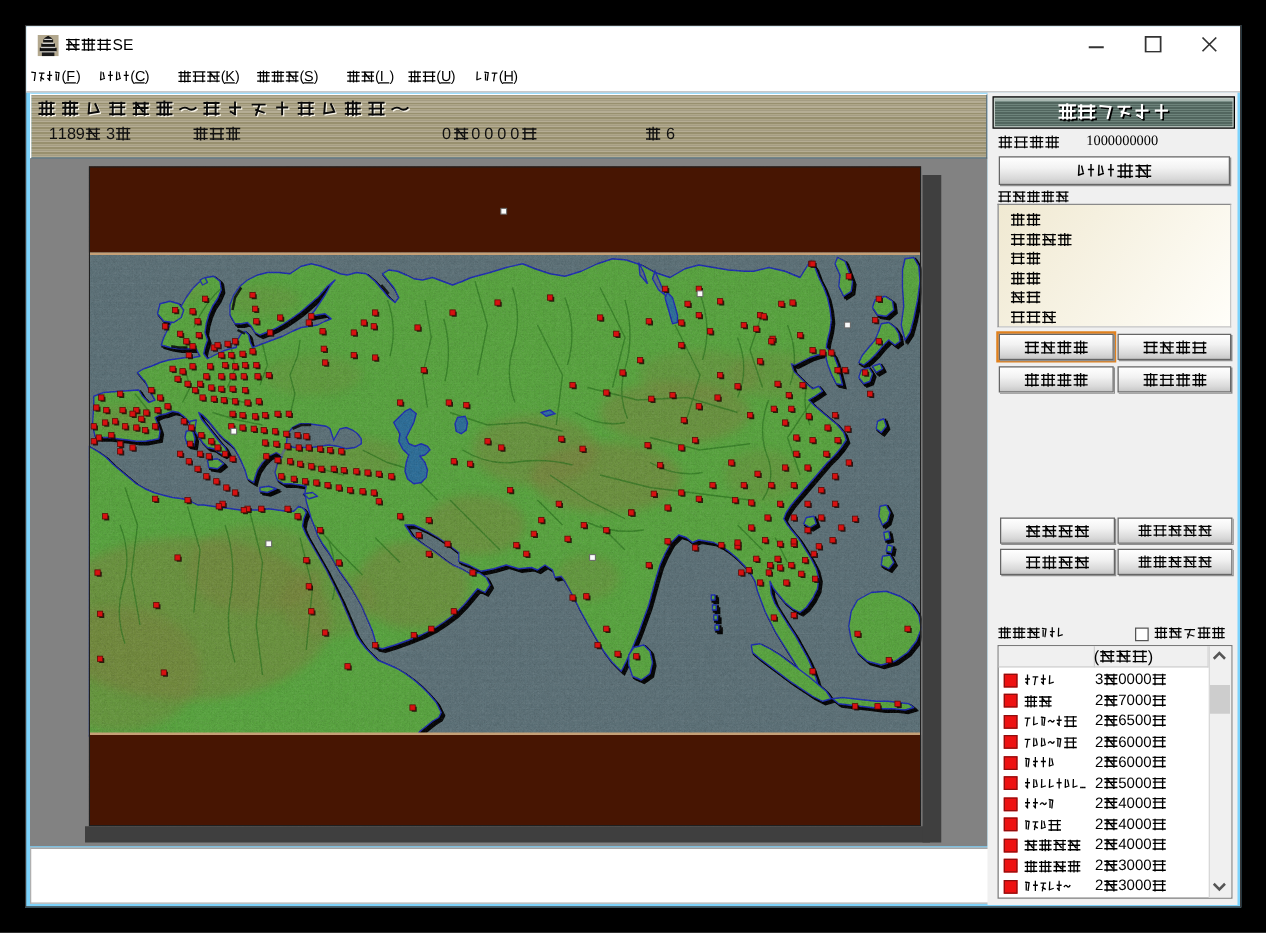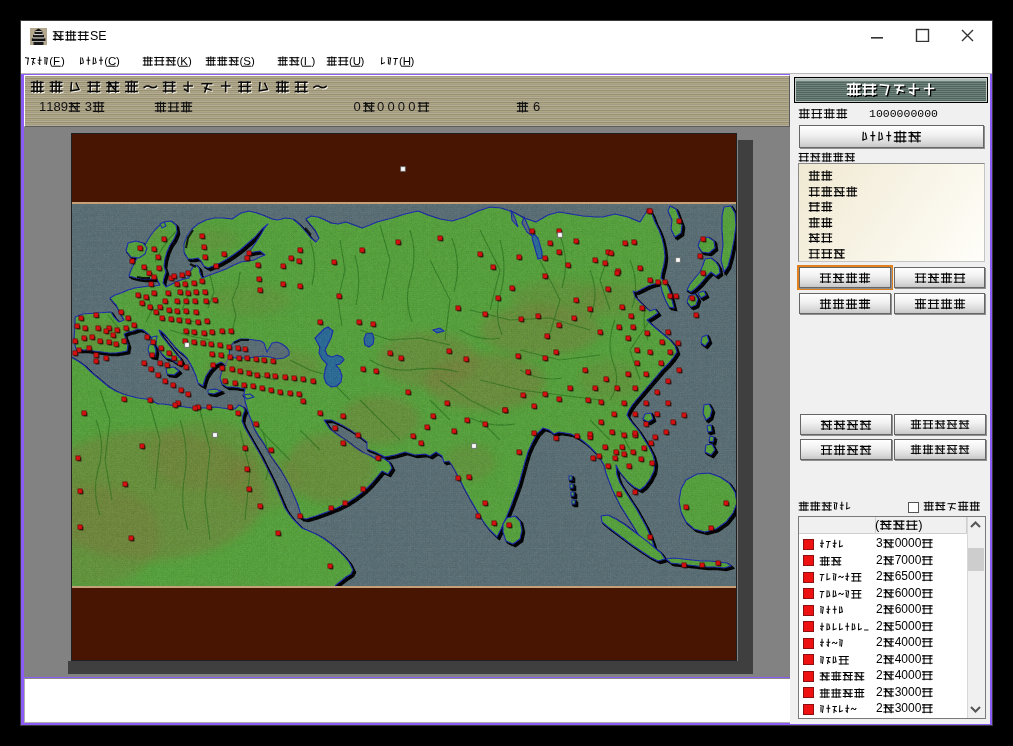--- a/index.html
+++ b/index.html
@@ -1,13 +1,13 @@
 <!DOCTYPE html>
 <html><head><meta charset="utf-8"><style>html,body{margin:0;padding:0;background:#000;}*{box-sizing:border-box;}body{width:1013px;height:746px;position:relative;font-family:"Liberation Sans",sans-serif;}.abs{position:absolute;}.btn{position:absolute;border:1px solid #666;background:linear-gradient(#ffffff 0%,#f2f2f2 40%,#d9d9d9 80%,#c7c7c7 100%);box-shadow:1px 1px 0 #8f8f8f;}</style></head><body>
-<div class="abs" style="left:20px;top:20px;width:973px;height:706px;background:#8b5cf6;border:1px solid #3a3a3a;">
+<div class="abs" style="left:20px;top:20px;width:973px;height:706px;background:#7dd3fc;border:1px solid #3a3a3a;">
     <div class="abs" style="left:0.0px;top:0.0px;width:971.0px;height:27.0px;background:#fff;"></div>
     <svg class="abs" style="left:9px;top:7px" width="17" height="17">
       <rect x="0" y="0" width="17" height="17" fill="#b3a88e"></rect>
       <path d="M8.5 0.5L12 2.8L8.5 4.2L5 2.8Z" fill="#111"></path>
       <rect x="4.5" y="3.6" width="8" height="2.4" fill="#181818"></rect>
       <rect x="5.5" y="3.1" width="6" height="0.8" fill="#eee"></rect>
       <rect x="3" y="6.8" width="11" height="2.6" fill="#141414"></rect>
       <rect x="4" y="6.2" width="9" height="0.9" fill="#ddd"></rect>
       <rect x="1.8" y="10.2" width="13.5" height="2.8" fill="#101010"></rect>
       <rect x="2.8" y="9.6" width="11.5" height="0.9" fill="#ccc"></rect>
@@ -104,21 +104,21 @@
     <div class="abs" style="left:773.0px;top:56.0px;width:194.0px;height:26.0px;background:repeating-linear-gradient(0deg,#6d837b 0px,#6d837b 1px,#52665f 1px,#52665f 2px);border:1px solid #000;box-shadow:inset 0 0 0 1px #c2cdc8, inset 0 3px 0 #a9b8b2;"></div>
     <svg class="abs" style="left:824.6px;top:60.0px;overflow:visible" width="100" height="20">
       <g transform="translate(1.2,1.2)">
         <path d="M1.6 3.3L13.9 3.3M1.9 7.9L13.6 7.9M1.6 13.2L13.9 13.2M4.4 3.3L4.4 13.8M10.8 3.3L10.8 13.8M7.8 2.4L7.8 14.0M17.1 4.1L29.4 4.1M17.4 7.7L29.1 7.7M17.1 13.0L29.4 13.0M18.9 3.3L18.9 13.8M26.7 3.3L26.7 13.8M34.4 3.8L42.4 4.6M42.4 4.6L40.2 13.3M48.8 4.4L57.5 4.4M53.8 4.4L51.3 11.8M51.3 8.4L56.9 10.2M67.6 3.1L67.6 13.3M63.2 7.5L72.0 7.5M63.9 11.1L67.6 13.3M83.1 3.1L83.1 13.3M78.7 7.5L87.5 7.5" stroke="#000" stroke-width="1.86" fill="none" stroke-linecap="square"></path>
       </g>
       <path d="M1.6 3.3L13.9 3.3M1.9 7.9L13.6 7.9M1.6 13.2L13.9 13.2M4.4 3.3L4.4 13.8M10.8 3.3L10.8 13.8M7.8 2.4L7.8 14.0M17.1 4.1L29.4 4.1M17.4 7.7L29.1 7.7M17.1 13.0L29.4 13.0M18.9 3.3L18.9 13.8M26.7 3.3L26.7 13.8M34.4 3.8L42.4 4.6M42.4 4.6L40.2 13.3M48.8 4.4L57.5 4.4M53.8 4.4L51.3 11.8M51.3 8.4L56.9 10.2M67.6 3.1L67.6 13.3M63.2 7.5L72.0 7.5M63.9 11.1L67.6 13.3M83.1 3.1L83.1 13.3M78.7 7.5L87.5 7.5" stroke="#fff" stroke-width="1.71" fill="none" stroke-linecap="square"></path>
     </svg>
     <svg style="position:absolute;left:777.0px;top:86.0px;overflow:visible" width="52" height="15">
       <path d="M1.3 3.0L11.2 3.0M1.6 6.7L11.0 6.7M1.3 10.4L11.2 10.4M3.0 2.6L3.0 11.1M9.3 2.6L9.3 11.1M6.2 1.9L6.2 11.3M13.8 2.7L23.7 2.7M14.1 6.5L23.5 6.5M13.8 10.7L23.7 10.7M15.3 2.6L15.3 11.1M21.7 2.6L21.7 11.1M26.3 3.0L36.2 3.0M26.6 6.3L36.0 6.3M26.3 10.4L36.2 10.4M28.5 2.6L28.5 11.1M34.2 2.6L34.2 11.1M31.2 1.9L31.2 11.3M38.8 3.0L48.7 3.0M39.0 6.6L48.5 6.6M38.8 10.5L48.7 10.5M40.9 2.6L40.9 11.1M46.8 2.6L46.8 11.1M43.8 1.9L43.8 11.3" stroke="#000" stroke-width="1.00" fill="none" stroke-linecap="square"></path>
     </svg>
-    <div class="abs" style="left:848px;top:86px;font-size:11.5px;color:#000;font-family:Liberation Mono, monospace">1000000000</div>
+    <div class="abs" style="left:848px;top:86px;font-size:11.5px;color:#000;font-family:Liberation Serif, serif">1000000000</div>
     <div class="btn" style="left:778.0px;top:104.0px;width:185.0px;height:23.0px;"></div>
     <svg class="abs" style="left:840.0px;top:107.8px;overflow:visible" width="62" height="17">
       <path d="M2.3 3.4L1.9 11.1M1.9 11.1L5.7 9.8M4.4 4.1L5.4 8.5M11.8 2.8L11.8 11.7M9.9 6.6L13.7 6.6M18.2 3.4L17.9 11.1M17.9 11.1L21.6 9.8M20.4 4.1L21.3 8.5M27.7 2.8L27.7 11.7M25.9 6.6L29.6 6.6M33.4 3.7L44.9 3.7M33.7 7.8L44.6 7.8M33.4 12.2L44.9 12.2M35.8 3.1L35.8 12.9M42.9 3.1L42.9 12.9M39.1 2.2L39.1 13.1M47.9 3.6L59.4 3.6M48.2 7.1L59.1 7.1M47.9 12.0L59.4 12.0M50.3 3.1L50.3 12.9M56.8 3.1L56.8 12.9M51.2 5.0L55.3 10.1" stroke="#000" stroke-width="1.19" fill="none" stroke-linecap="square"></path>
     </svg>
     <svg style="position:absolute;left:777.0px;top:130.0px;overflow:visible" width="59" height="14">
       <path d="M1.2 2.5L10.3 2.5M1.4 5.8L10.1 5.8M1.2 9.8L10.3 9.8M2.8 2.4L2.8 10.2M8.7 2.4L8.7 10.2M12.7 2.7L21.8 2.7M12.9 5.8L21.6 5.8M12.7 9.9L21.8 9.9M14.6 2.4L14.6 10.2M20.2 2.4L20.2 10.2M15.3 3.9L18.5 8.0M24.2 3.0L33.3 3.0M24.4 5.8L33.1 5.8M24.2 10.0L33.3 10.0M25.8 2.4L25.8 10.2M31.4 2.4L31.4 10.2M28.8 1.8L28.8 10.4M35.7 2.9L44.8 2.9M35.9 5.6L44.6 5.6M35.7 9.8L44.8 9.8M37.6 2.4L37.6 10.2M42.8 2.4L42.8 10.2M40.2 1.8L40.2 10.4M47.2 2.7L56.3 2.7M47.4 5.9L56.1 5.9M47.2 9.7L56.3 9.7M49.3 2.4L49.3 10.2M54.7 2.4L54.7 10.2M49.8 3.9L53.0 8.0" stroke="#000" stroke-width="1.00" fill="none" stroke-linecap="square"></path>
     </svg>
     <div class="abs" style="left:777.0px;top:142.0px;width:187.0px;height:99.0px;background:linear-gradient(125deg,#f0e9d2,#fffef9);border:1px solid #8a8a8a;border-right-color:#c5c5c5;border-bottom-color:#c5c5c5;"></div>
     <svg style="position:absolute;left:787.0px;top:148.0px;overflow:visible" width="27" height="15">
       <path d="M1.3 3.2L11.2 3.2M1.6 6.3L11.0 6.3M1.3 10.9L11.2 10.9M3.0 2.6L3.0 11.1M9.2 2.6L9.2 11.1M6.2 1.9L6.2 11.3M13.8 3.2L23.7 3.2M14.1 6.4L23.5 6.4M13.8 10.7L23.7 10.7M15.2 2.6L15.2 11.1M21.2 2.6L21.2 11.1M18.8 1.9L18.8 11.3" stroke="#000" stroke-width="1.06" fill="none" stroke-linecap="square"></path>

